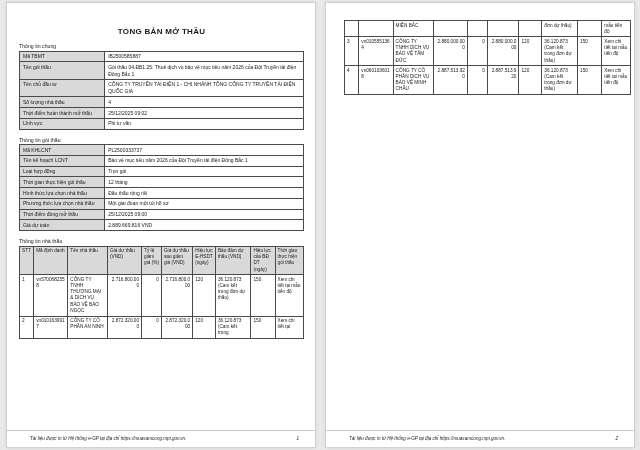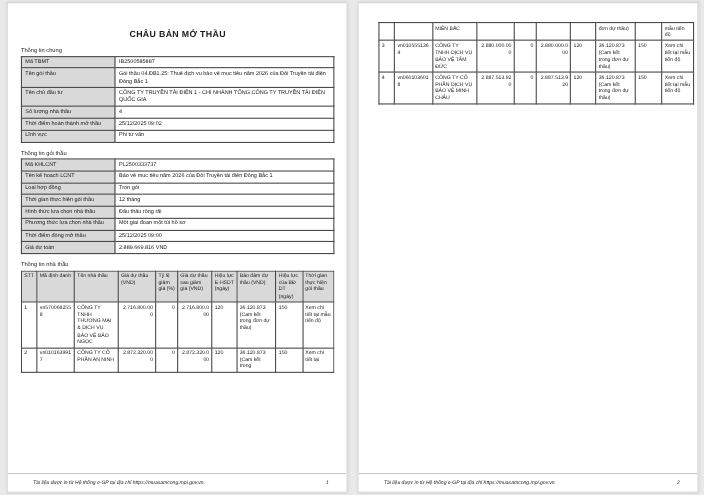--- a/index.html
+++ b/index.html
@@ -51,21 +51,21 @@
     height:15px; font-size:4.6px; font-style:italic; color:#222;
     display:flex; align-items:center; justify-content:space-between;
     padding:0 16px 0 23px; z-index:5;
   }
 </style>
 </head>
 <body>
 
 <div class="page page-1">
   <div class="content-1">
-    <div class="doc-title">CHÂU BẢN MỞ THẦU</div>
+    <div class="doc-title">TỔNG BẢN MỞ THẦU</div>
 
     <div class="section-label">Thông tin chung</div>
     <table class="kv">
       <tbody>
           <tr>
             <td class="k">Mã TBMT</td>
             <td class="v">IB2500585887</td>
           </tr>
           <tr>
             <td class="k">Tên gói thầu</td>

